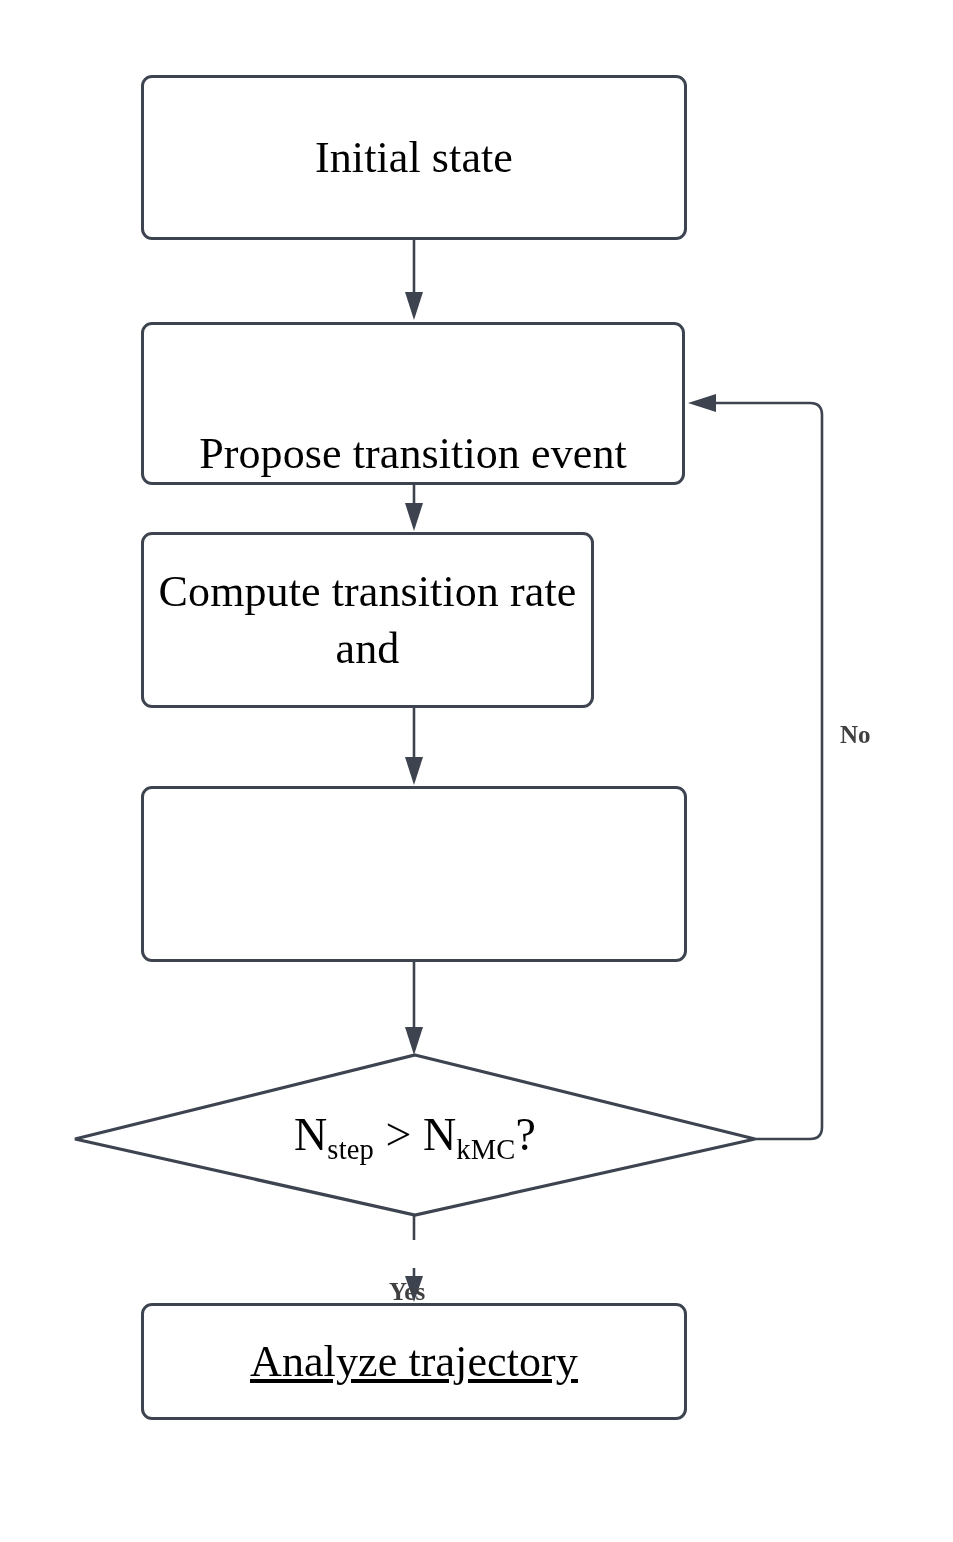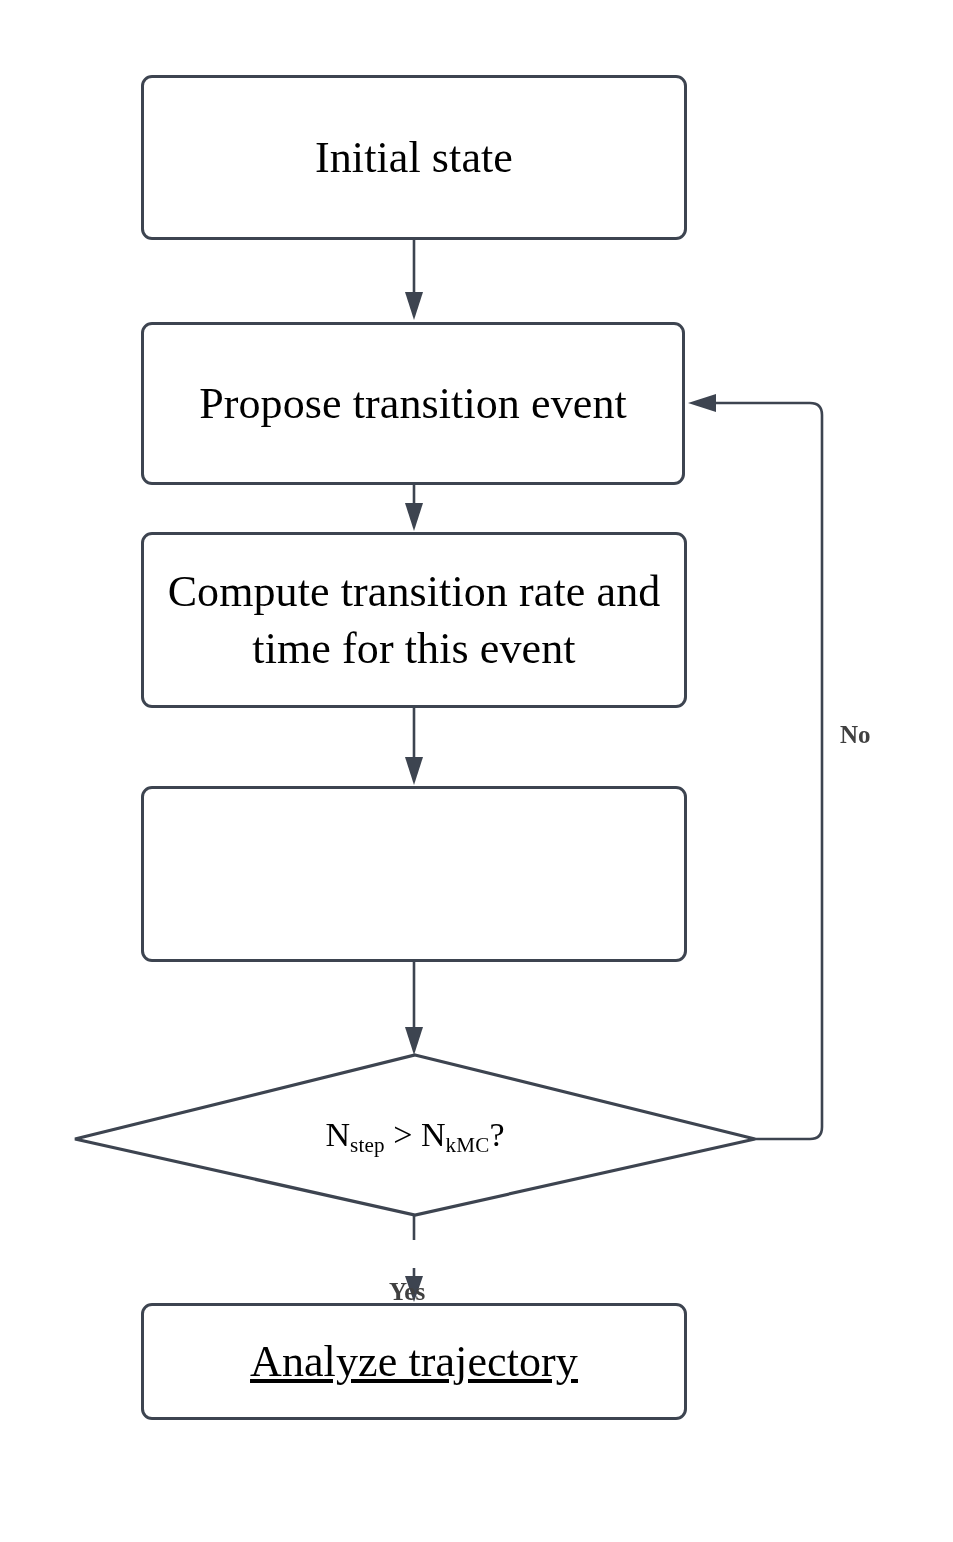--- a/index.html
+++ b/index.html
@@ -46,21 +46,21 @@
     letter-spacing: 0.1px;
     padding: 0 14px;
   }
   .decision {
     background: transparent;
   }
   .decision .dlabel {
     position: relative;
     z-index: 2;
     color: #000000;
-    font-size: 34px;
+    font-size: 46px;
     line-height: 1.2;
     white-space: nowrap;
   }
   .decision .dlabel sub {
     font-size: 0.62em;
     vertical-align: baseline;
     position: relative;
     top: 0.30em;
     letter-spacing: 0.2px;
   }
@@ -118,28 +118,27 @@
 
     <g>
       <polygon points="415,1055 755,1139 415,1215 75,1139" fill="#ffffff" stroke="#3d4450" stroke-width="3.2" stroke-linejoin="miter"></polygon>
     </g>
   </svg>
 
   <div class="node proc" style="left:141px; top:75px; width:546px; height:165px;">
     <div class="label">Initial state</div>
   </div>
 
-  <div class="node proc" style="left:141px; top:322px; width:544px; height:163px;">
+  <div class="node proc" style="left:141px; top:322px; width:544px; height:163px;align-items:flex-end;">
     <div class="label">Propose transition event</div>
   </div>
 
-  <div class="node proc" style="left:141px; top:532px; width:546px; height:176px;">
+  <div class="node proc" style="left:141px; top:532px; width:453px; height:176px;">
     <div class="label">
       <span>Compute transition rate and</span><br>
-      <span>time for this event</span>
     </div>
   </div>
 
   <div class="node proc" style="left:141px; top:786px; width:546px; height:176px;">
     <div class="label">
       <br>
     </div>
   </div>
 
   <div class="node decision" style="left:75px; top:1055px; width:680px; height:160px;">

